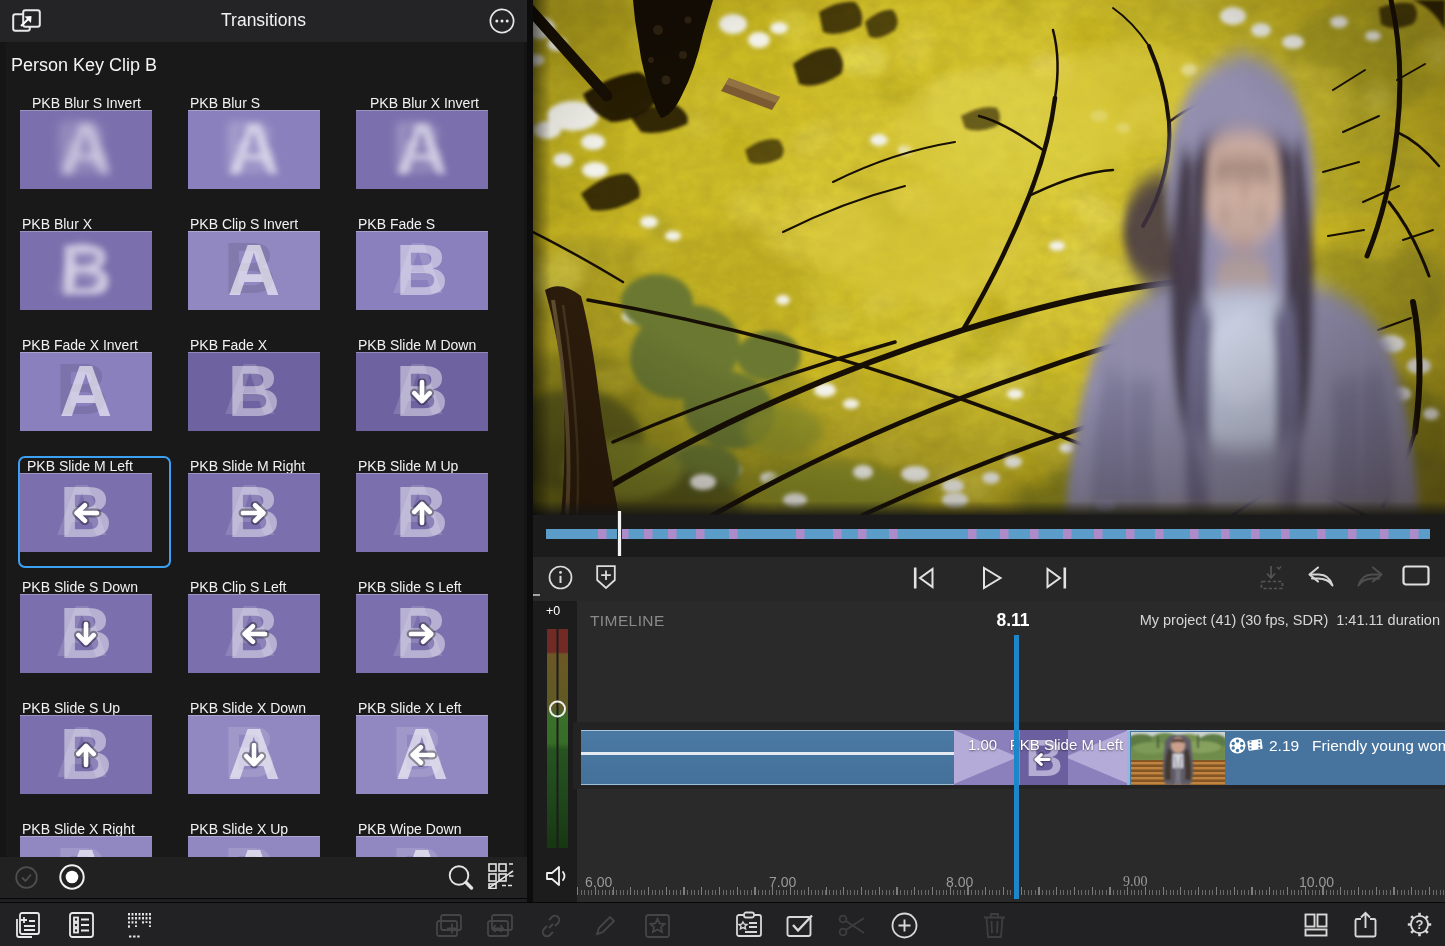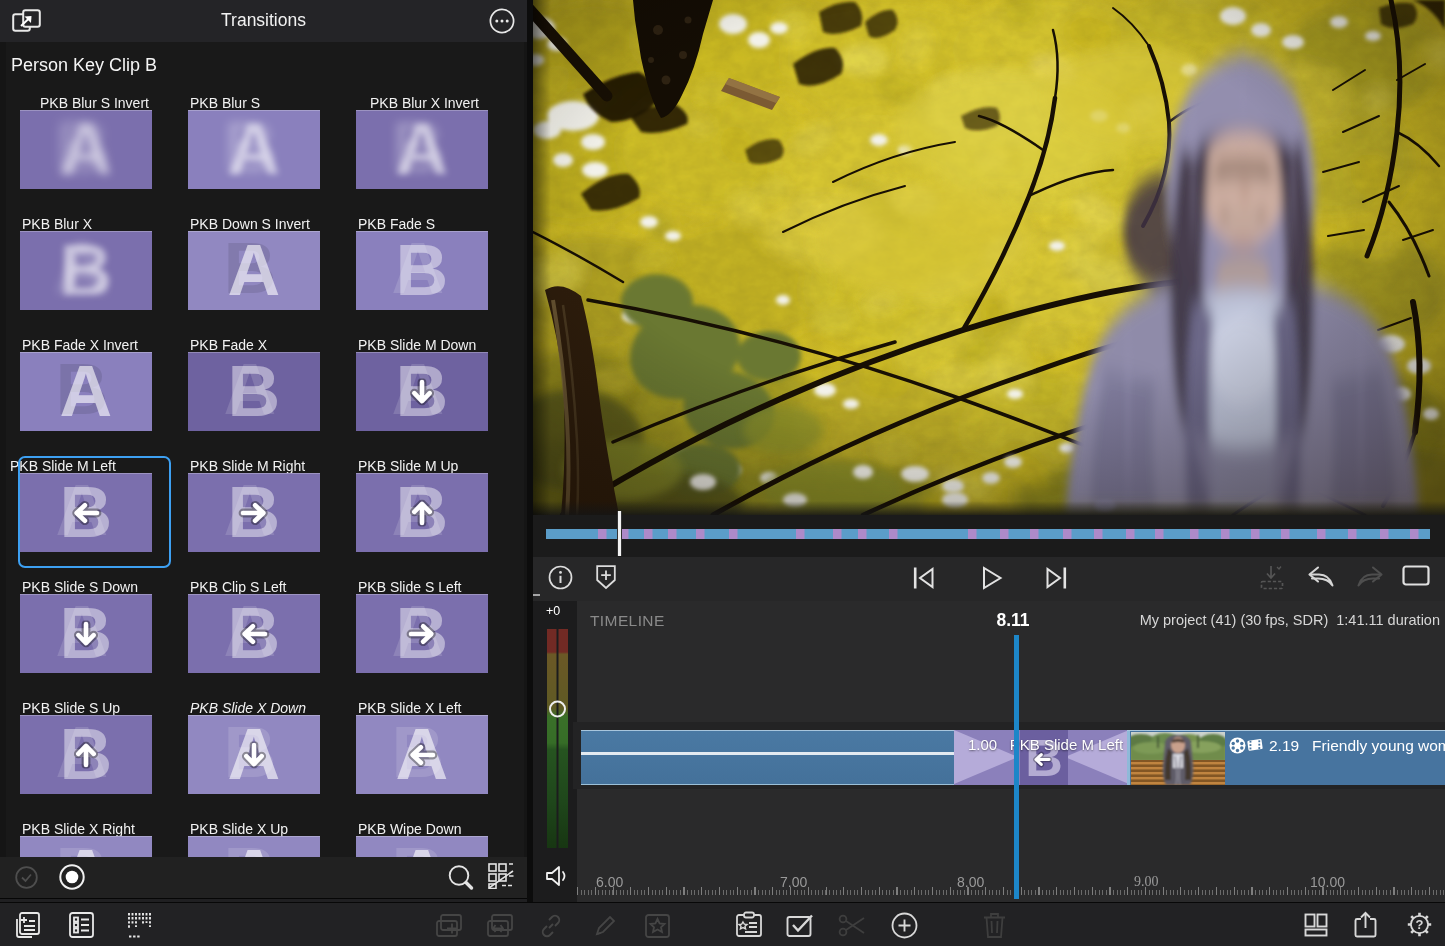--- a/index.html
+++ b/index.html
@@ -27,48 +27,48 @@
 
 .transport{position:absolute;left:533px;top:557px;width:912px;height:44px;background:#272728;}
 
 .tl{position:absolute;left:527px;top:601px;width:918px;height:301px;background:#2a2a2b;}
 .metercol{position:absolute;left:6px;top:0;width:44px;height:301px;background:#1c1c1d;}
 .lane{position:absolute;left:46px;top:121px;width:872px;height:67px;background:#232324;}
 .tl-timeline{position:absolute;left:63px;top:11px;color:#8a8a8a;font-size:15.5px;letter-spacing:0.4px;}
 .tl-tc{position:absolute;left:451px;top:9px;width:70px;text-align:center;color:#fff;font-size:17.5px;font-weight:bold;}
 .tl-proj{position:absolute;right:5px;top:11px;color:#d6d6d6;font-size:14.5px;}
 .plus0{position:absolute;left:19px;top:3px;color:#fff;font-size:12.5px;}
-.rlab{position:absolute;top:273px;color:#9a9a9a;font-size:14px;margin-left:11px;}
+.rlab{position:absolute;top:273px;color:#9a9a9a;font-size:14px;}
 
 .btool{position:absolute;left:0;top:902px;width:1445px;height:44px;background:#222224;border-top:1px solid #080808;}
 </style></head><body>
 <div class="app">
 <div class="lpanel">
 <div class="lbody"></div>
-<div class="clabel" style="left:40px;top:95px;text-align:center;">PKB Blur S Invert</div>
+<div class="clabel" style="left:32px;top:95px;text-align:center;">PKB Blur S Invert</div>
 <div class="tile" style="left:20px;top:109.5px;background:#7b6fad;">
 <span class="lt back" style="color:rgba(255,255,255,0.26);filter:blur(6px);">B</span>
         <span class="lt front" style="color:rgba(255,255,255,0.55);filter:blur(4px);">A</span>
       </div>
 <div class="clabel" style="left:190px;top:95px;">PKB Blur S</div>
 <div class="tile" style="left:188px;top:109.5px;background:#8a80bd;">
 <span class="lt back" style="color:rgba(255,255,255,0.26);filter:blur(5px);">B</span>
         <span class="lt front" style="color:rgba(255,255,255,0.55);filter:blur(3px);">A</span>
       </div>
 <div class="clabel" style="left:358px;top:95px;margin-left:12px;">PKB Blur X Invert</div>
 <div class="tile" style="left:356px;top:109.5px;background:#7b6fad;">
 <span class="lt back" style="color:rgba(255,255,255,0.26);filter:blur(5px);">B</span>
         <span class="lt front" style="color:rgba(255,255,255,0.55);filter:blur(3px);">A</span>
       </div>
 <div class="clabel" style="left:22px;top:216px;">PKB Blur X</div>
 <div class="tile" style="left:20px;top:230.5px;background:#7b6fad;">
 <span class="lt back" style="color:rgba(255,255,255,0.26);filter:blur(5px);">A</span>
         <span class="lt front" style="color:rgba(255,255,255,0.55);filter:blur(3px);">B</span>
       </div>
-<div class="clabel" style="left:190px;top:216px;">PKB Down S Invert</div>
+<div class="clabel" style="left:190px;top:216px;">PKB Clip S Invert</div>
 <div class="tile" style="left:188px;top:230.5px;background:#9188c1;">
 <span class="lt back" style="color:rgba(0,0,0,0.10);">B</span>
         <span class="lt front" style="color:rgba(255,255,255,0.6);">A</span>
       </div>
 <div class="clabel" style="left:358px;top:216px;">PKB Fade S</div>
 <div class="tile" style="left:356px;top:230.5px;background:#8a80bd;">
 <span class="lt back" style="color:rgba(255,255,255,0.14);">A</span>
         <span class="lt front" style="color:rgba(255,255,255,0.45);">B</span>
       </div>
 <div class="clabel" style="left:22px;top:337px;">PKB Fade X Invert</div>
@@ -83,21 +83,21 @@
       </div>
 <div class="clabel" style="left:358px;top:337px;">PKB Slide M Down</div>
 <div class="tile" style="left:356px;top:351.5px;background:#6e62a0;">
 <span class="lt back" style="color:rgba(255,255,255,0.14);">A</span>
         <span class="lt front" style="color:rgba(255,255,255,0.45);">B</span>
         <svg class="tarrow" width="33" height="27" viewBox="0 0 30 24">
           <path d="M15 3 V19.5 M8 13 L15 20.2 L22 13" stroke="#000" stroke-opacity="0.35" stroke-width="8" fill="none" stroke-linecap="round" stroke-linejoin="round"></path>
           <path d="M15 3 V19.5 M8 13 L15 20.2 L22 13" stroke="#fff" stroke-width="4.2" fill="none" stroke-linecap="round" stroke-linejoin="round"></path>
         </svg>
       </div>
-<div class="clabel" style="left:10px;top:458px;text-align:right;">PKB Slide M Left</div>
+<div class="clabel" style="left:27px;top:458px;text-align:right;">PKB Slide M Left</div>
 <div class="tile" style="left:20px;top:472.5px;background:#7b6fad;">
 <span class="lt back" style="color:rgba(255,255,255,0.14);">A</span>
         <span class="lt front" style="color:rgba(255,255,255,0.45);">B</span>
         <svg class="tarrow" width="33" height="27" viewBox="0 0 30 24">
           <path d="M25 12 H7 M14 5 L6.5 12 L14 19" stroke="#000" stroke-opacity="0.35" stroke-width="8" fill="none" stroke-linecap="round" stroke-linejoin="round"></path>
           <path d="M25 12 H7 M14 5 L6.5 12 L14 19" stroke="#fff" stroke-width="4.2" fill="none" stroke-linecap="round" stroke-linejoin="round"></path>
         </svg>
       </div>
 <div class="clabel" style="left:190px;top:458px;">PKB Slide M Right</div>
 <div class="tile" style="left:188px;top:472.5px;background:#7b6fad;">
@@ -146,21 +146,21 @@
       </div>
 <div class="clabel" style="left:22px;top:700px;">PKB Slide S Up</div>
 <div class="tile" style="left:20px;top:714.5px;background:#7b6fad;">
 <span class="lt back" style="color:rgba(255,255,255,0.14);">A</span>
         <span class="lt front" style="color:rgba(255,255,255,0.45);">B</span>
         <svg class="tarrow" width="33" height="27" viewBox="0 0 30 24">
           <path d="M15 21 V4.5 M8 11 L15 3.8 L22 11" stroke="#000" stroke-opacity="0.35" stroke-width="8" fill="none" stroke-linecap="round" stroke-linejoin="round"></path>
           <path d="M15 21 V4.5 M8 11 L15 3.8 L22 11" stroke="#fff" stroke-width="4.2" fill="none" stroke-linecap="round" stroke-linejoin="round"></path>
         </svg>
       </div>
-<div class="clabel" style="left:190px;top:700px;font-style:italic;">PKB Slide X Down</div>
+<div class="clabel" style="left:190px;top:700px;">PKB Slide X Down</div>
 <div class="tile" style="left:188px;top:714.5px;background:#9188c1;">
 <span class="lt back" style="color:rgba(255,255,255,0.14);">B</span>
         <span class="lt front" style="color:rgba(255,255,255,0.6);">A</span>
         <svg class="tarrow" width="33" height="27" viewBox="0 0 30 24">
           <path d="M15 3 V19.5 M8 13 L15 20.2 L22 13" stroke="#000" stroke-opacity="0.35" stroke-width="8" fill="none" stroke-linecap="round" stroke-linejoin="round"></path>
           <path d="M15 3 V19.5 M8 13 L15 20.2 L22 13" stroke="#fff" stroke-width="4.2" fill="none" stroke-linecap="round" stroke-linejoin="round"></path>
         </svg>
       </div>
 <div class="clabel" style="left:358px;top:700px;">PKB Slide X Left</div>
 <div class="tile" style="left:356px;top:714.5px;background:#9188c1;">

